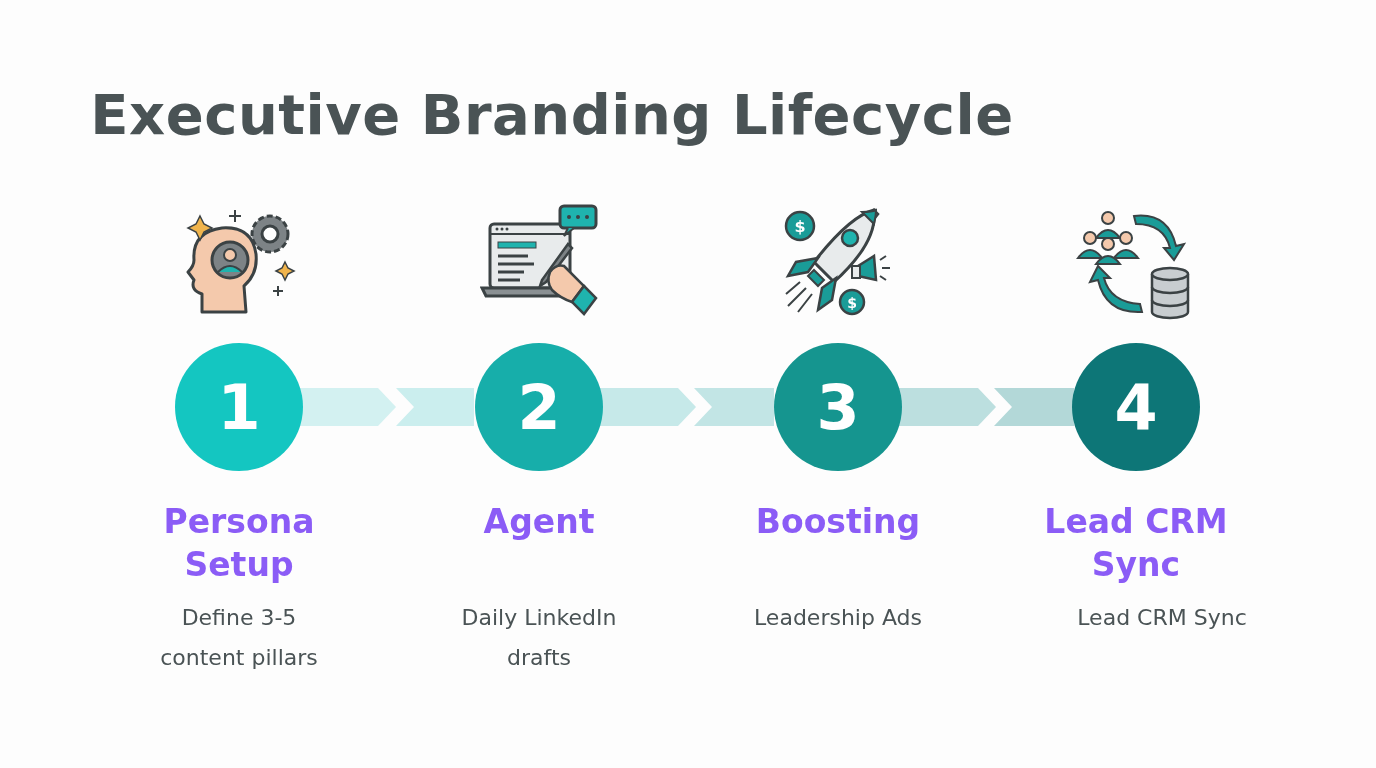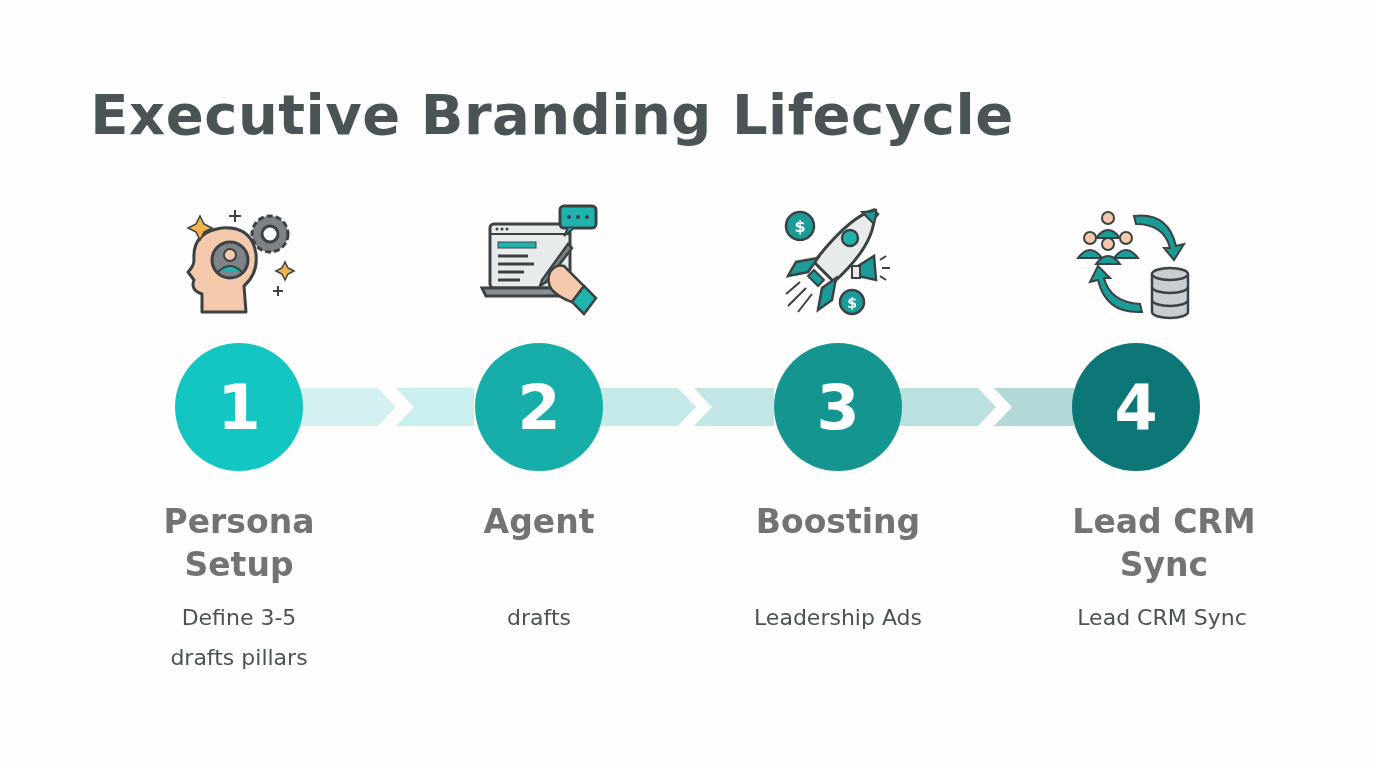--- a/index.html
+++ b/index.html
@@ -18,21 +18,21 @@
   .icon { position:absolute; width:120px; height:120px; }
   .track { position:absolute; top:388px; height:38px; }
   .circle {
     position:absolute; top:343px; width:128px; height:128px; border-radius:50%;
     display:flex; align-items:center; justify-content:center;
     color:#fff; font-weight:bold; font-size:62px;
     font-family:"DejaVu Sans", sans-serif;
   }
   .step-title {
     position:absolute; top:500px; width:300px; text-align:center;
-    font-weight:bold; font-size:33px; line-height:43px; color:#737373;
+    font-weight:bold; font-size:33px; line-height:43px; color:#8b5cf6;
     font-family:"DejaVu Sans", sans-serif;
   }
   .step-desc {
     position:absolute; top:598px; width:300px; text-align:center;
     font-size:22px; line-height:40px; color:#4a5355;
     font-family:"DejaVu Sans", sans-serif; font-weight:normal;
   }
 </style>
 </head>
 <body>
@@ -139,30 +139,31 @@
 <div class="step-title" style="left:89px">
   <div>Persona</div>
   <div>Setup</div>
 </div>
 <div class="step-title" style="left:389px">
   <div>Agent</div>
 </div>
 <div class="step-title" style="left:688px">
   <div>Boosting</div>
 </div>
-<div class="step-title" style="left:1014px">
+<div class="step-title" style="left:986px">
   <div>Lead CRM</div>
   <div>Sync</div>
 </div>
 
 <div class="step-desc" style="left:89px">
   <div>Define 3-5</div>
-  <div>drafts pillars</div>
+  <div>content pillars</div>
 </div>
 <div class="step-desc" style="left:389px">
+  <div>Daily LinkedIn</div>
   <div>drafts</div>
 </div>
 <div class="step-desc" style="left:688px">
   <div>Leadership Ads</div>
 </div>
 <div class="step-desc" style="left:1012px">
   <div>Lead CRM Sync</div>
   <div></div>
 </div>
 

